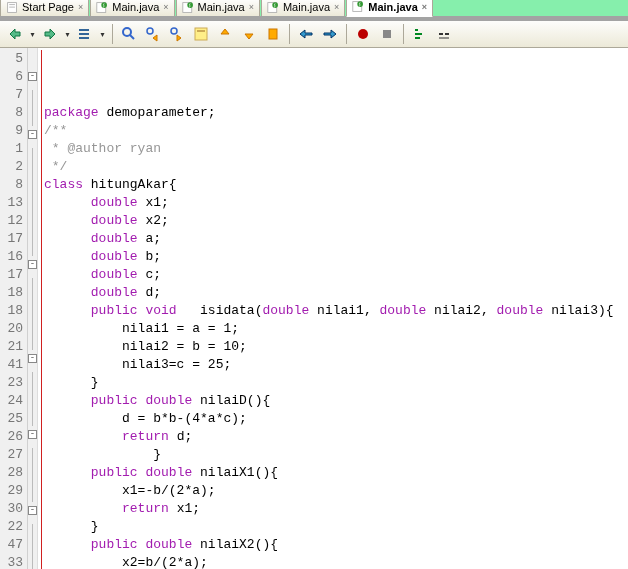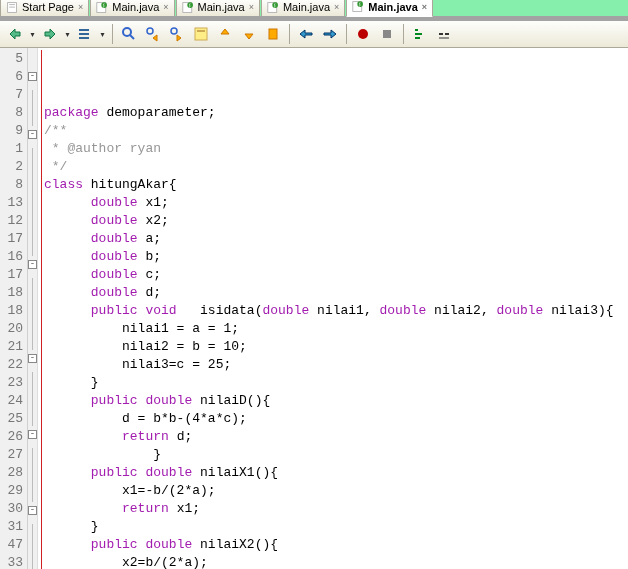--- a/index.html
+++ b/index.html
@@ -290,30 +290,30 @@
       <div>8</div>
       <div>13</div>
       <div>12</div>
       <div>17</div>
       <div>16</div>
       <div>17</div>
       <div>18</div>
       <div>18</div>
       <div>20</div>
       <div>21</div>
-      <div>22</div>
+      <div>41</div>
       <div>23</div>
       <div>24</div>
       <div>25</div>
       <div>26</div>
       <div>27</div>
       <div>28</div>
       <div>29</div>
       <div>30</div>
-      <div>31</div>
+      <div>22</div>
       <div>47</div>
       <div>33</div>
     </div>
   <div class="fold" id="foldcol">
       <div class="fold-line"></div>
       <div class="fold-line">
         <div class="fold-box">-</div>
       </div>
       <div class="fold-line">
         <div class="bar"></div>

